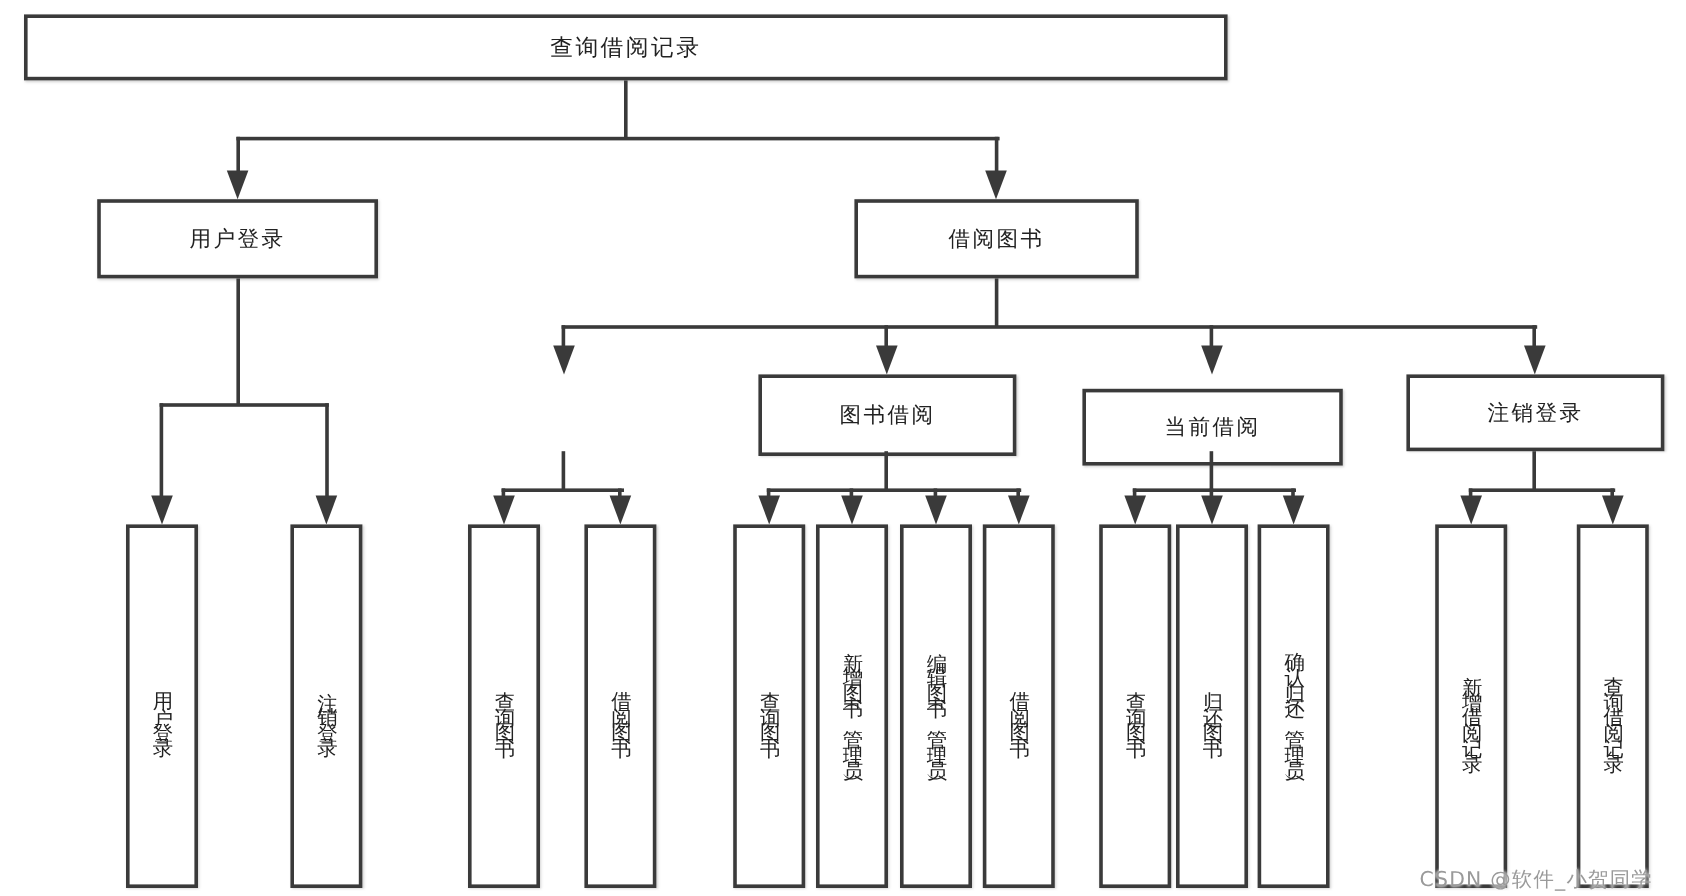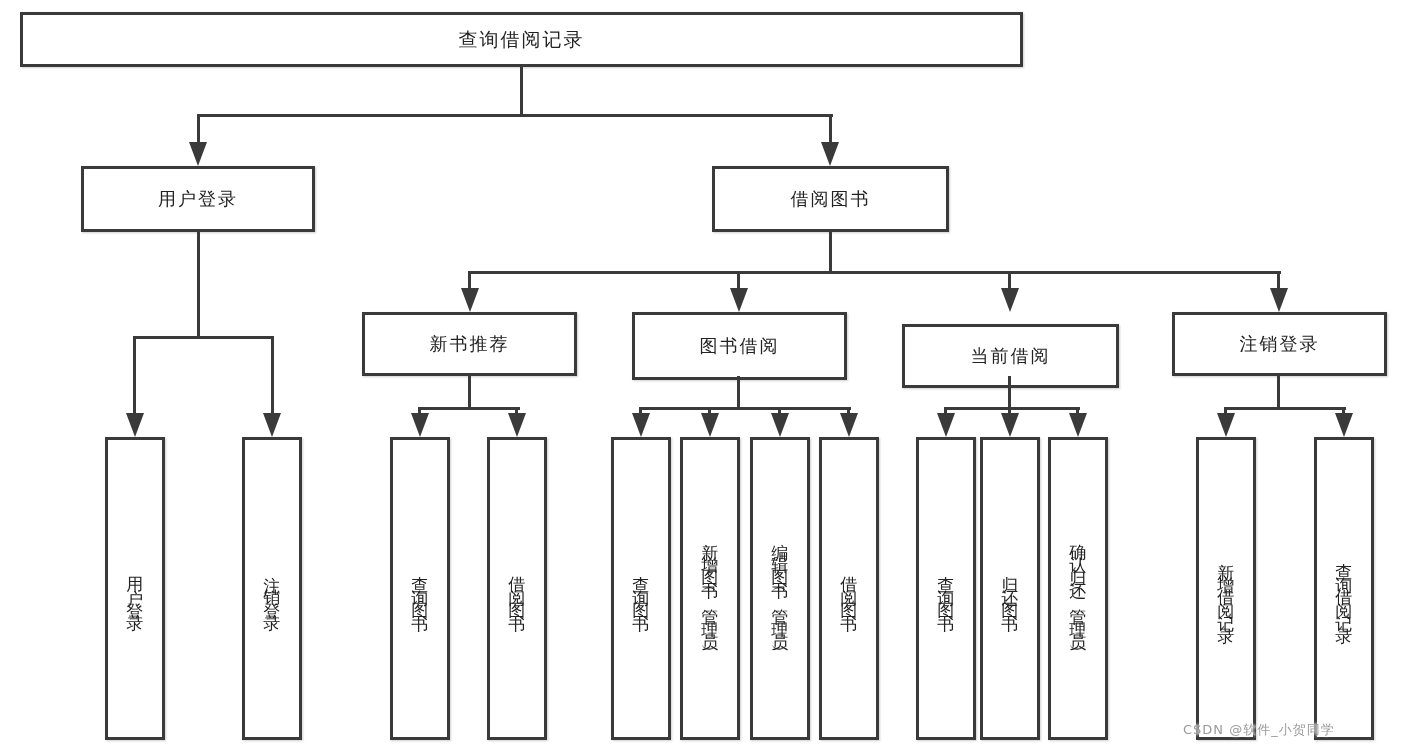--- a/index.html
+++ b/index.html
@@ -32,21 +32,21 @@
   .vline{position:absolute;width:3px;background:var(--line,#3a3a3a);}
   .hline{position:absolute;height:3px;background:var(--line,#3a3a3a);}
   .arrow{
     position:absolute;width:0;height:0;
     border-left:9px solid transparent;
     border-right:9px solid transparent;
     border-top:24px solid var(--line,#3a3a3a);
   }
   .watermark{
     position:absolute;
-    font-size:13px;
+    font-size:17px;
     color:var(--wm,#9a9a9a);
     letter-spacing:1px;
     white-space:nowrap;
     text-shadow:0 0 3px #fff,0 0 3px #fff;
     z-index:5;
   }
 </style>
 </head>
 <body>
 
@@ -75,21 +75,20 @@
   <div class="hline" style="left:468px;top:271px;width:813px;"></div>
   <div class="vline" style="left:468px;top:271px;height:19px;"></div>
   <div class="vline" style="left:737px;top:271px;height:19px;"></div>
   <div class="vline" style="left:1008px;top:271px;height:19px;"></div>
   <div class="vline" style="left:1277px;top:271px;height:19px;"></div>
   <div class="arrow" style="left:461px;top:288px;"></div>
   <div class="arrow" style="left:730px;top:288px;"></div>
   <div class="arrow" style="left:1001px;top:288px;"></div>
   <div class="arrow" style="left:1270px;top:288px;"></div>
 
-  <div class="box h" style="left:362px;top:312px;width:215px;height:64px;">新书推荐</div>
   <div class="box h" style="left:632px;top:312px;width:215px;height:68px;">图书借阅</div>
   <div class="box h" style="left:902px;top:312px;width:217px;height:64px;margin-top:12px;">当前借阅</div>
   <div class="box h" style="left:1172px;top:312px;width:215px;height:64px;">注销登录</div>
 
   <div class="vline" style="left:468px;top:376px;height:33px;"></div>
   <div class="hline" style="left:418px;top:407px;width:102px;"></div>
   <div class="vline" style="left:418px;top:407px;height:9px;"></div>
   <div class="vline" style="left:515px;top:407px;height:9px;"></div>
   <div class="arrow" style="left:411px;top:413px;"></div>
   <div class="arrow" style="left:508px;top:413px;"></div>

